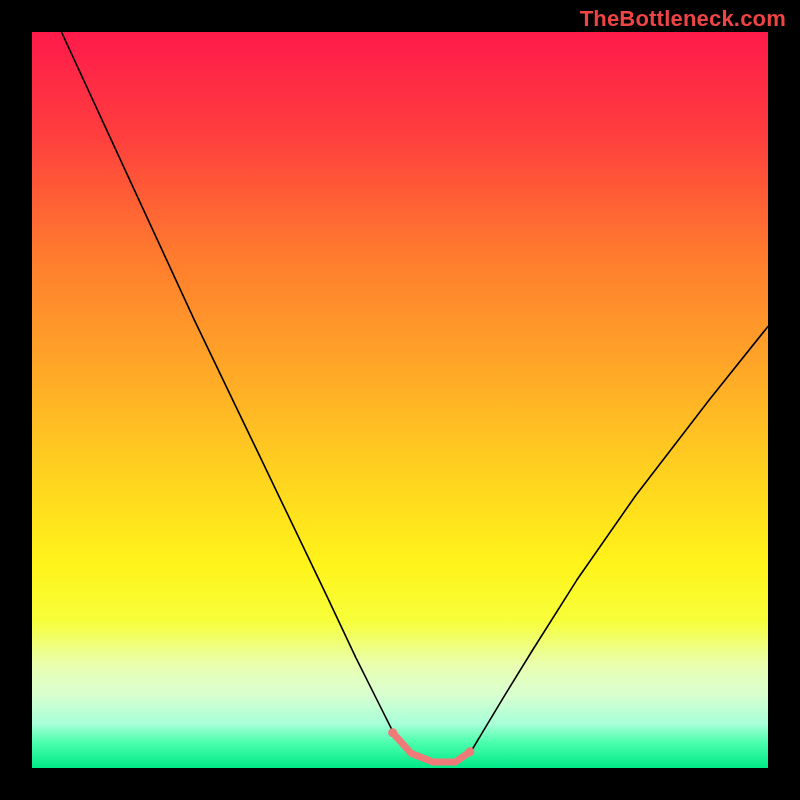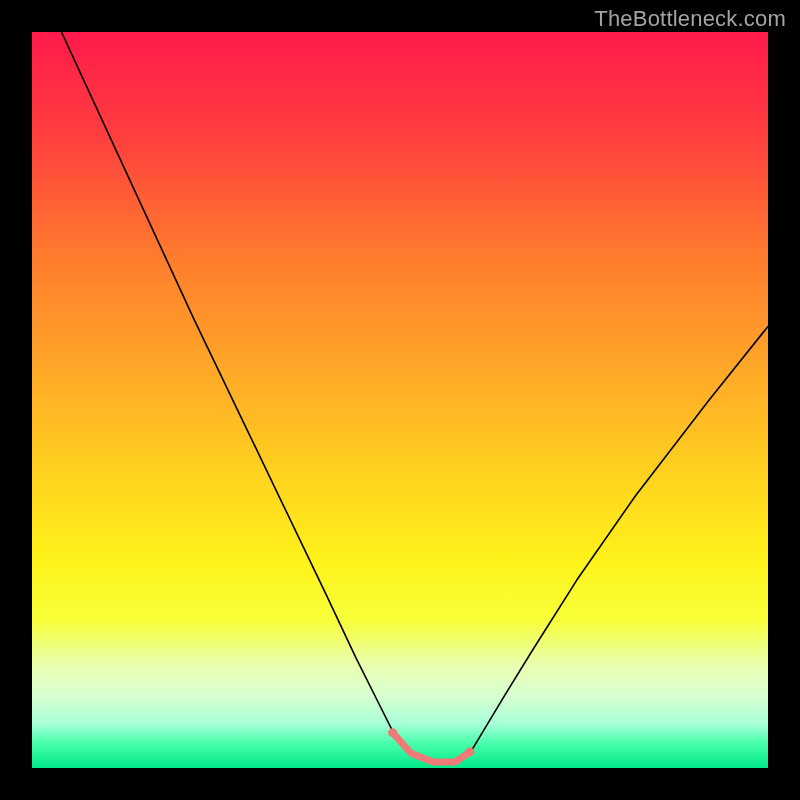--- a/index.html
+++ b/index.html
@@ -9,22 +9,22 @@
     width: 800px;
     height: 800px;
     background: #000;
   }
   .watermark {
     position: absolute;
     top: 6px;
     right: 14px;
     font-family: Arial, Helvetica, sans-serif;
     font-size: 22px;
-    font-weight: 400;
-    color: #a3a3a3;
+    font-weight: 700;
+    color: #ef4444;
     letter-spacing: 0.2px;
     z-index: 5;
   }
   .plot {
     position: absolute;
     left: 32px;
     top: 32px;
     width: 736px;
     height: 736px;
   }

